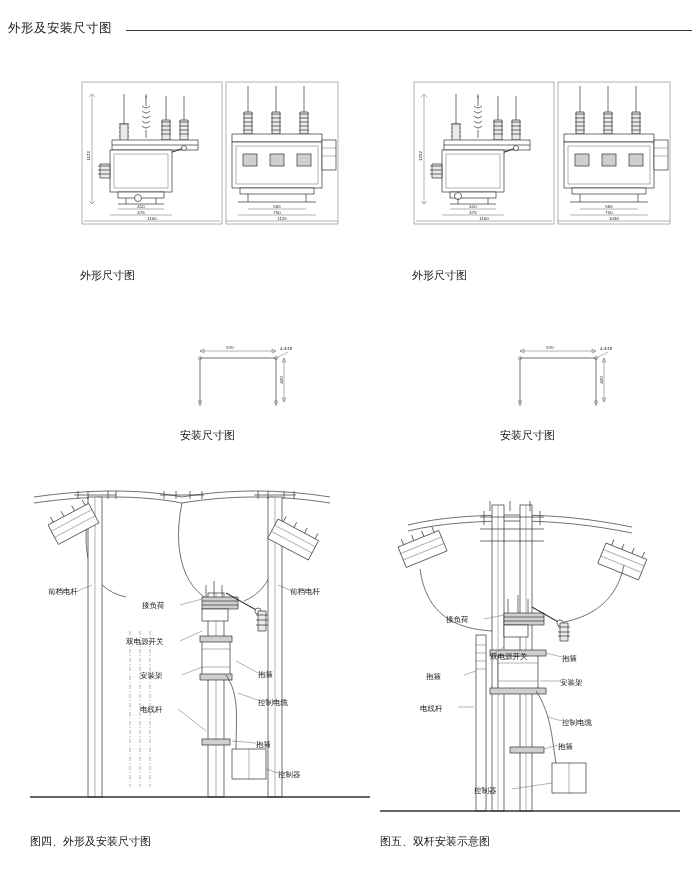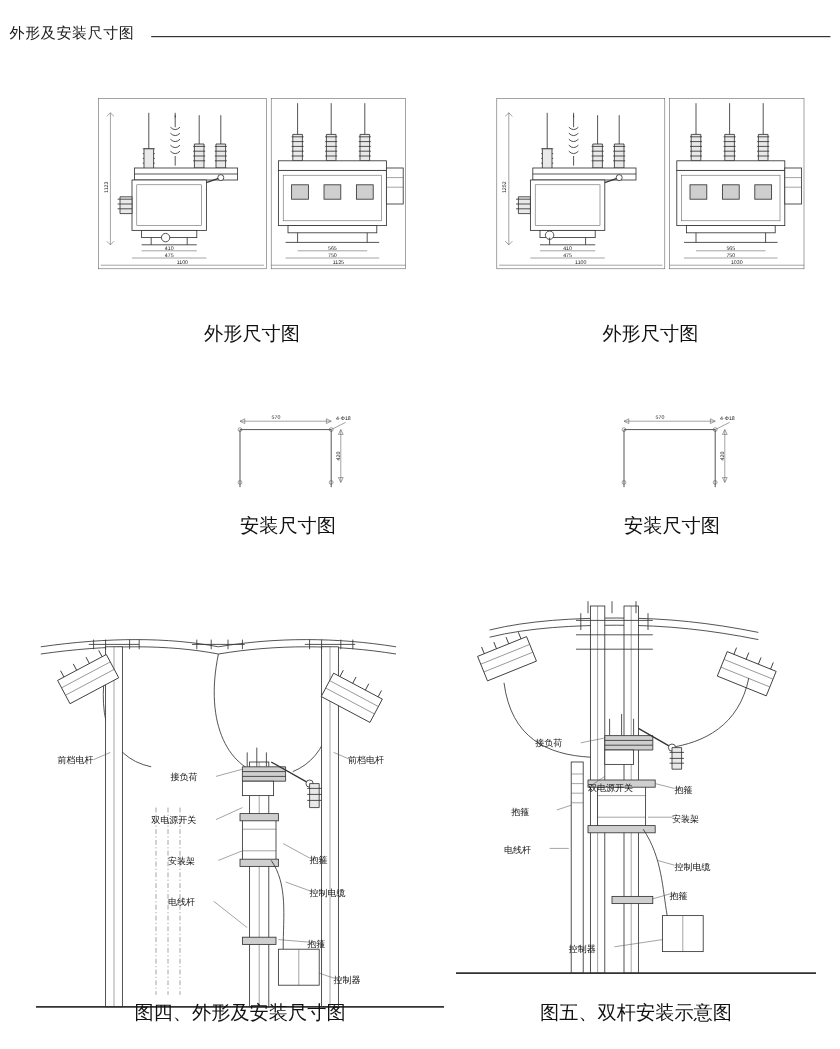--- a/index.html
+++ b/index.html
@@ -18,22 +18,21 @@
     position:absolute; left:8px; top:20px; right:8px;
     display:flex; align-items:center; gap:8px;
   }
   .header .title-cn{font-size:12.5px; letter-spacing:.5px; white-space:nowrap;}
   .header .title-en{font-size:11.5px; white-space:nowrap;}
   .header .rule{flex:1; height:1px; background:#333; margin-left:6px; margin-top:3px;}
 
   
   .caption{
     position:absolute;
-    font-size:16px;
-    text-align:center;
+    font-size:11px;
     white-space:nowrap;
     color:#111;
   }
 
   
   .draw{position:absolute;}
   svg{display:block;overflow:visible;}
   .ln{stroke:#333;stroke-width:.7;fill:none;}
   .ln2{stroke:#333;stroke-width:1.1;fill:none;}
   .thin{stroke:#555;stroke-width:.45;fill:none;}
@@ -260,21 +259,21 @@
       <text class="dim" x="50" y="9" text-anchor="middle">570</text>
       <line class="thin" x1="96" y1="18" x2="108" y2="12"></line>
       <text class="dim" x="100" y="10">4-Φ18</text>
       <line class="thin" x1="104" y1="18" x2="104" y2="62"></line>
       <path class="thin" d="M104 18 l-2 4 h4 z M104 62 l-2 -4 h4 z" fill="#555"></path>
       <text class="dimv" x="103" y="40" transform="rotate(-90 103 40)" text-anchor="middle">420</text>
     </svg>
   </div>
   <div class="caption" style="left:500px;top:428px;width:120px;">安装尺寸图</div>
 
-  <div class="draw" style="left:30px;top:523px;">
+  <div class="draw" style="left:30px;top:481px;">
     <svg width="340" height="330" viewBox="0 0 340 330">
 
       <path class="ln" d="M4 16 C 60 8, 110 8, 152 16"></path>
       <path class="ln" d="M152 16 C 200 8, 250 8, 300 16"></path>
       <path class="ln" d="M4 22 C 60 14, 110 14, 152 22"></path>
       <path class="ln" d="M152 22 C 200 14, 250 14, 300 22"></path>
 
       <path class="ln" d="M60 22 C 50 70, 58 108, 96 116"></path>
       <path class="ln" d="M152 22 C 140 80, 160 120, 196 124"></path>
       <path class="ln" d="M244 22 C 254 70, 244 108, 214 120"></path>

